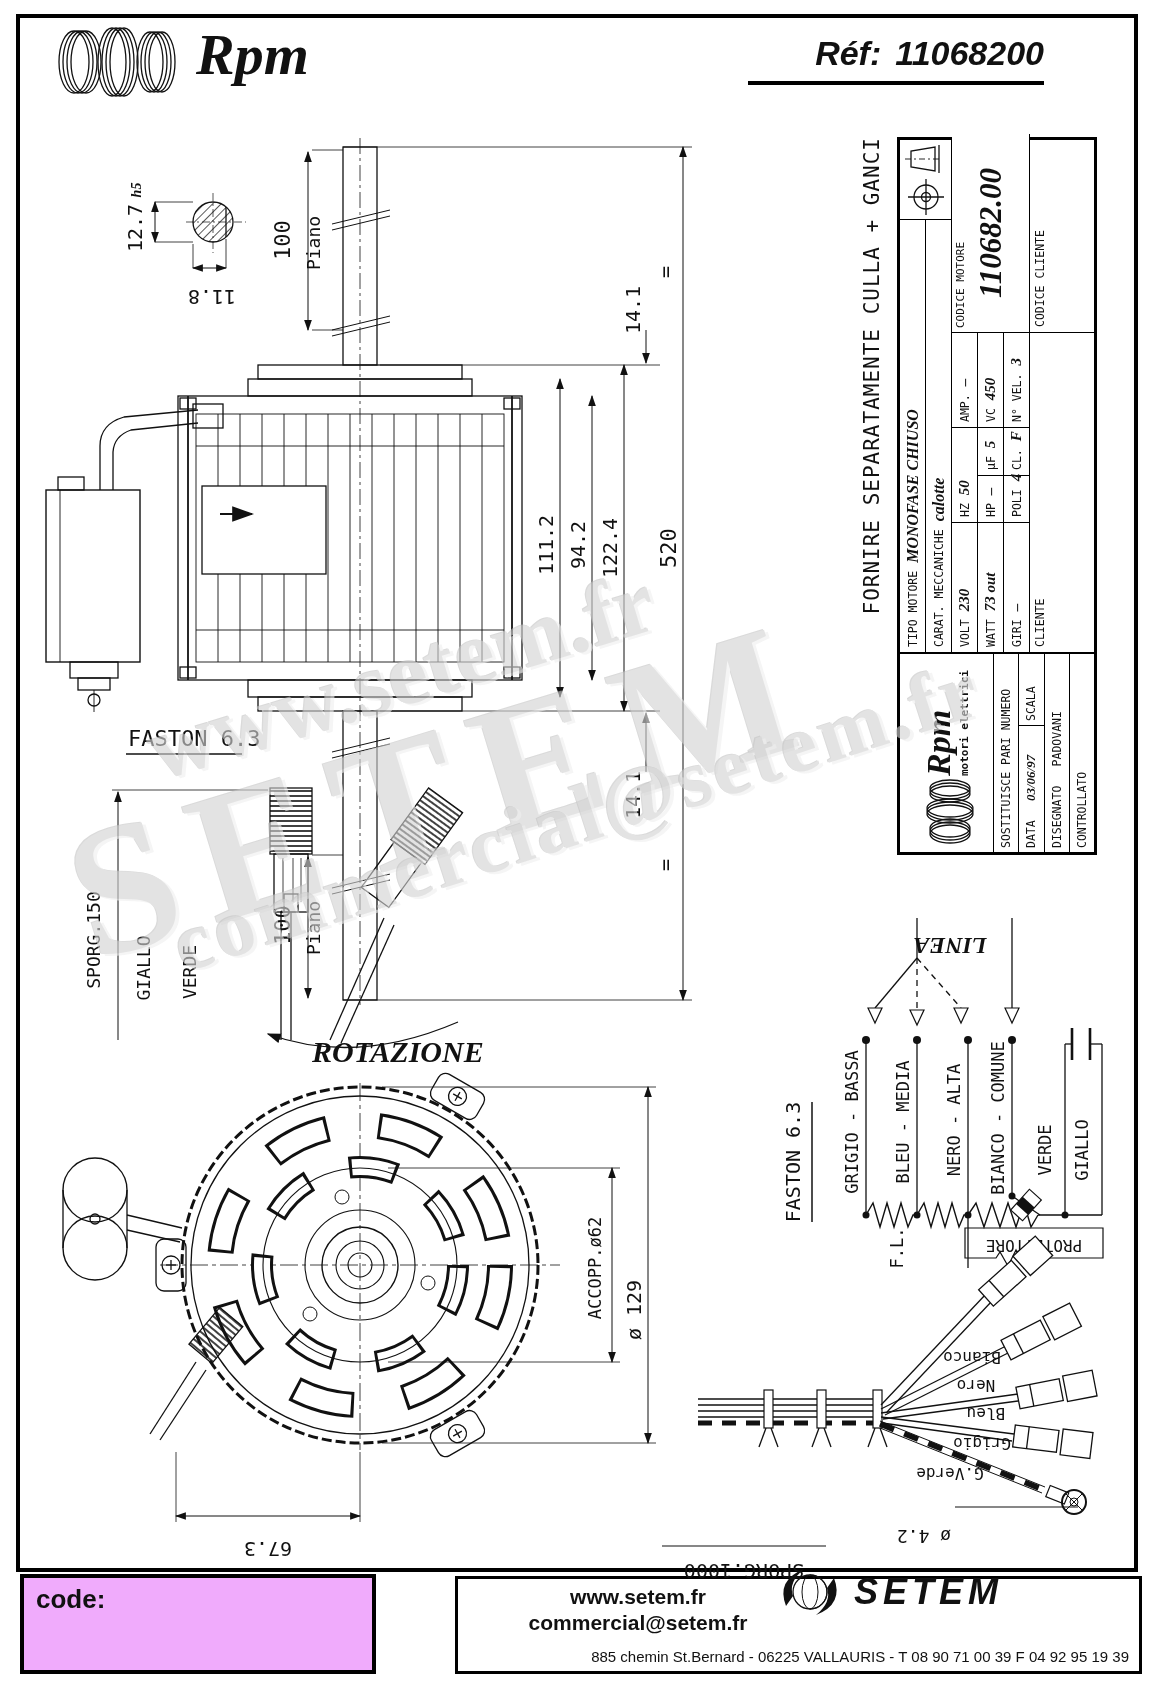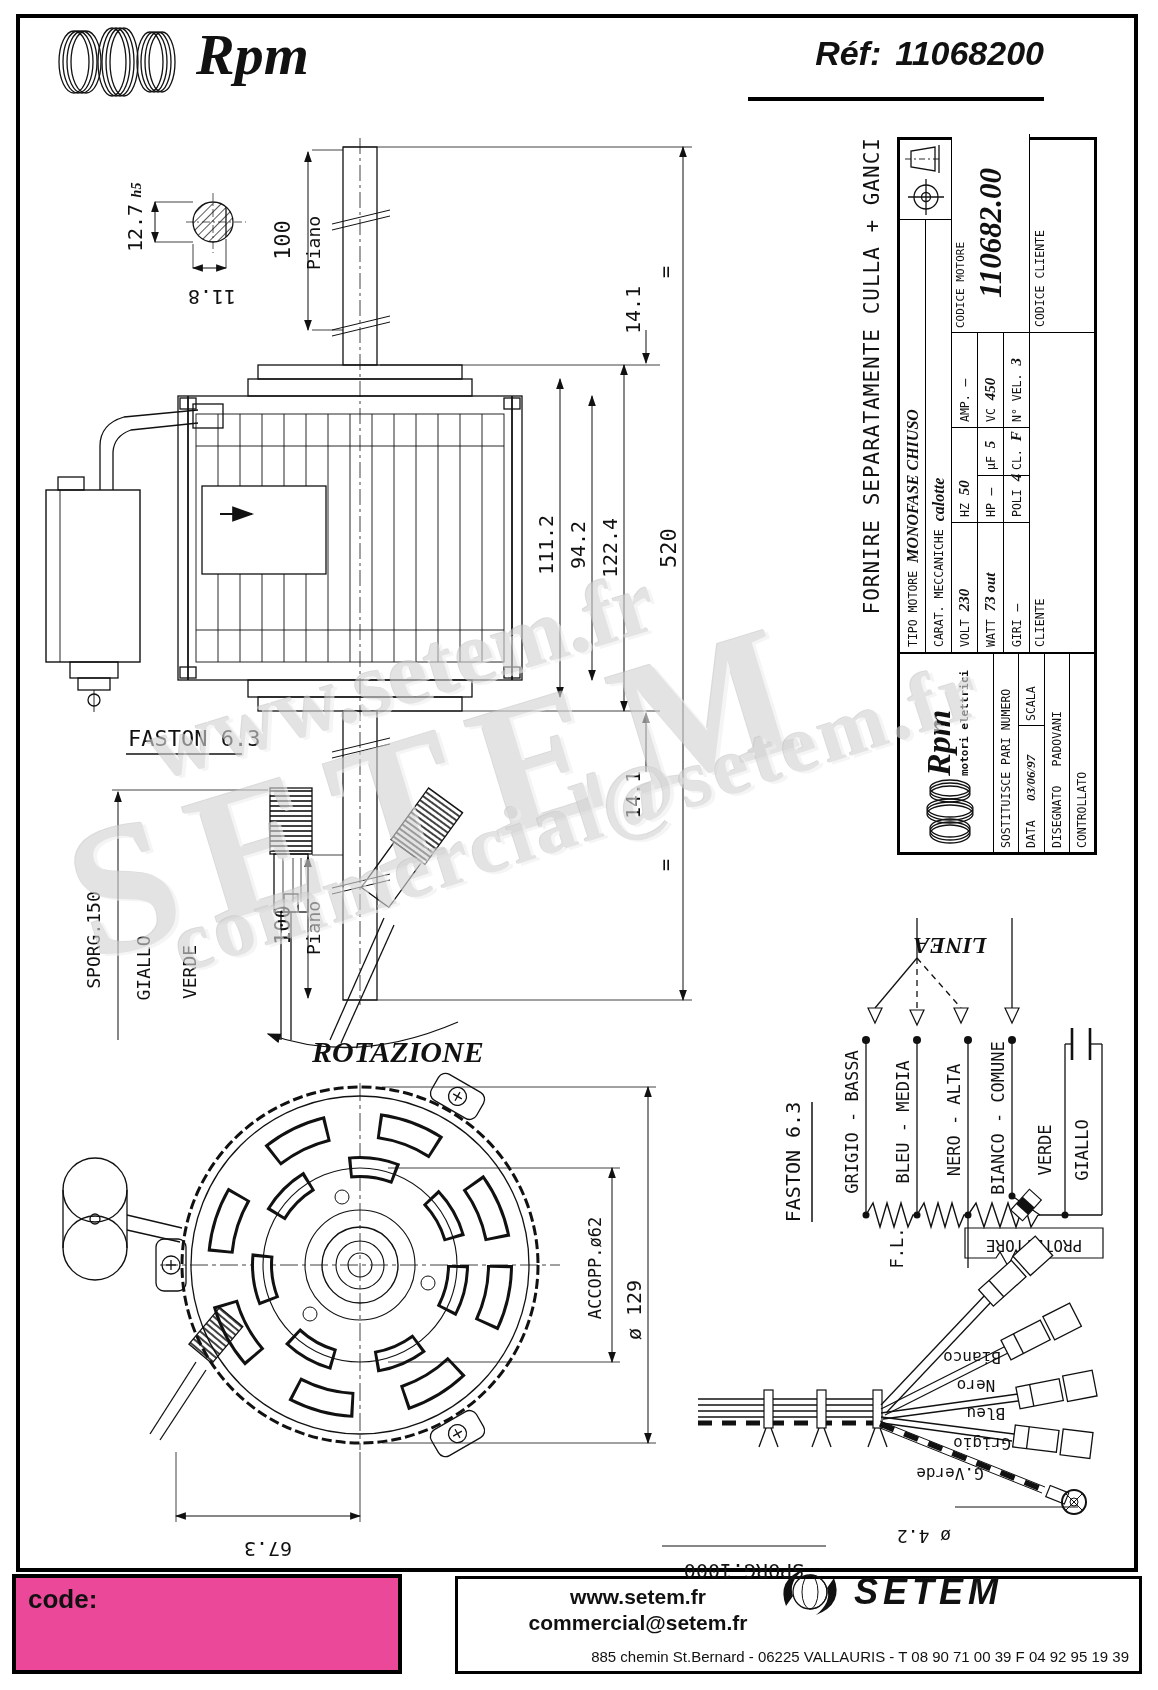--- a/index.html
+++ b/index.html
@@ -3,21 +3,21 @@
 <meta charset="utf-8">
 <style>
   html,body{margin:0;padding:0;}
   body{width:1158px;height:1690px;position:relative;background:#fff;overflow:hidden;
        font-family:"DejaVu Sans Mono",monospace;color:#111;}
   .abs{position:absolute;}
   
   .frame{left:16px;top:14px;width:1122px;height:1558px;border:4px solid #000;box-sizing:border-box;}
   
   .brand-script{font-family:"Liberation Serif",serif;font-style:italic;font-weight:bold;font-size:58px;line-height:1;}
-  .ref-box{left:748px;top:34px;width:296px;border-bottom:4px solid #000;padding-bottom:24px;text-align:right;
+  .ref-box{left:748px;top:34px;width:296px;border-bottom:4px solid #000;padding-bottom:8px;text-align:right;
            font-family:"Liberation Sans",sans-serif;font-style:italic;font-weight:bold;font-size:34px;}
   .ref-box span{margin-left:14px;}
   
   svg text{fill:#111;stroke:none;font-family:"DejaVu Sans Mono",monospace;}
   .g-ln{stroke:#111;fill:none;stroke-width:1.3px;}
   .g-dim{stroke:#111;fill:none;stroke-width:1px;}
   .t22{font-size:22px;} .t20{font-size:20px;} .t18{font-size:18px;} .t17{font-size:17px;} .t16{font-size:16px;} .t14{font-size:14px;}
   .tser{font-family:"Liberation Serif",serif;font-style:italic;font-weight:bold;}
   
   .rot-wrap{position:absolute;}
@@ -43,21 +43,21 @@
   .cm-area{position:absolute;left:320px;top:52px;width:198px;height:78px;box-sizing:border-box;background:#fff;border-bottom:1.4px solid #000;padding:2px 4px;}
   .cm-val{font-family:"Liberation Serif",serif;font-style:italic;font-weight:bold;font-size:31px;text-align:center;margin-top:6px;}
   .r6{flex:1;display:flex;border-bottom:none !important;height:auto !important;align-items:stretch !important;}
   .r6 .cell{align-items:flex-start;padding-top:3px;}
   .r6 .cc{border-right:none;flex:1;}
   
   .wm{position:absolute;font-family:"Liberation Serif",serif;font-weight:bold;color:#d3d3d3;opacity:.62;
       transform-origin:0 50%;white-space:nowrap;z-index:6;pointer-events:none;
       text-shadow:3px 3px 0 #efefef,-1px -1px 0 #c4c4c4;}
   
-  .code-box{left:12px;top:1574px;width:390px;height:100px;border:4px solid #000;box-sizing:border-box;background:#ec4899;
+  .code-box{left:20px;top:1574px;width:356px;height:100px;border:4px solid #000;box-sizing:border-box;background:#f0abfc;
             font-family:"Liberation Sans",sans-serif;}
   .code-label{position:absolute;left:12px;top:6px;font-size:26px;font-weight:bold;}
   .code-val{position:absolute;left:0;right:0;top:28px;text-align:center;font-size:54px;font-weight:bold;letter-spacing:1px;}
   .foot-box{left:455px;top:1576px;width:687px;height:98px;border:3px solid #000;box-sizing:border-box;background:#fff;
             font-family:"Liberation Sans",sans-serif;}
   .foot-site{position:absolute;left:30px;top:6px;width:300px;text-align:center;font-size:21px;font-weight:bold;}
   .foot-mail{position:absolute;left:30px;top:32px;width:300px;text-align:center;font-size:21px;font-weight:bold;}
   .foot-addr{position:absolute;left:10px;right:10px;bottom:6px;text-align:right;font-size:15px;}
   .setem-logo{left:770px;top:1556px;}
 </style>

